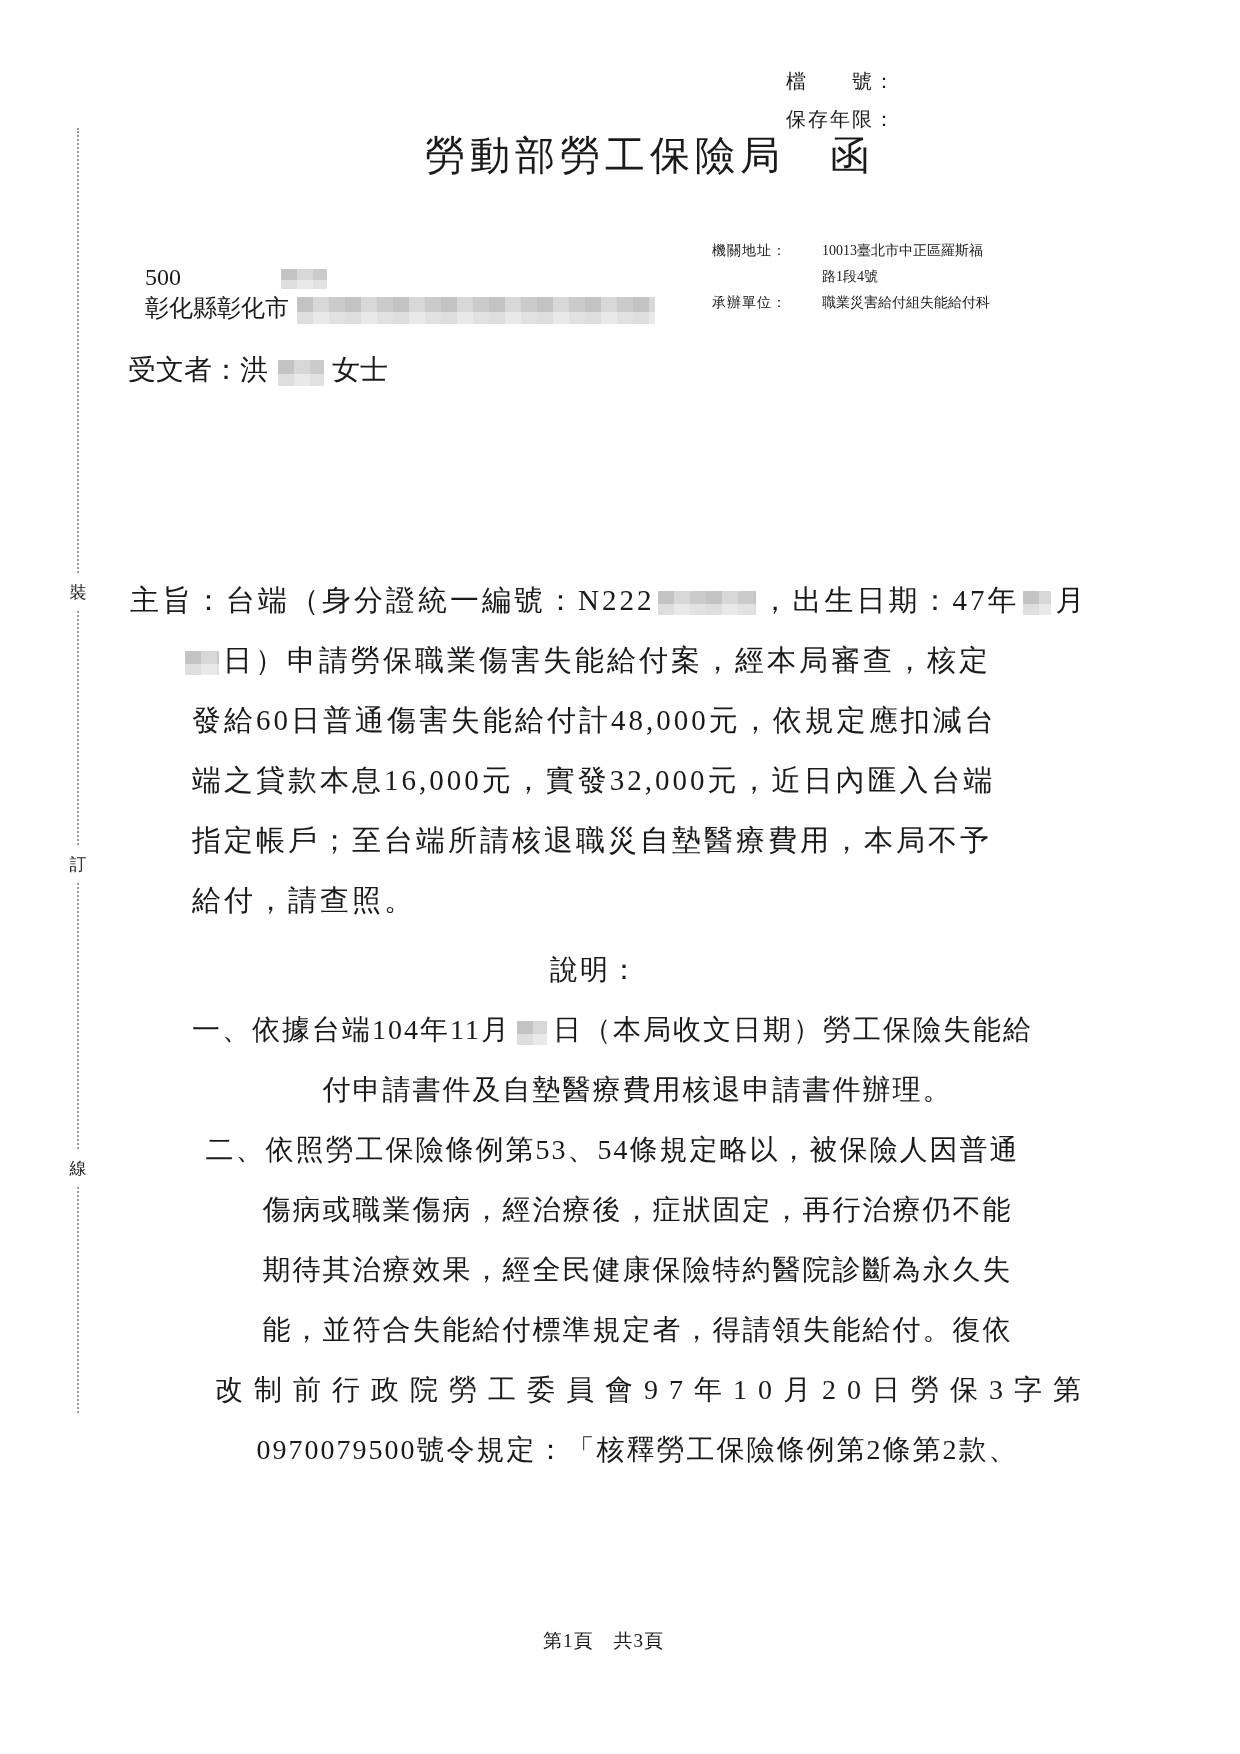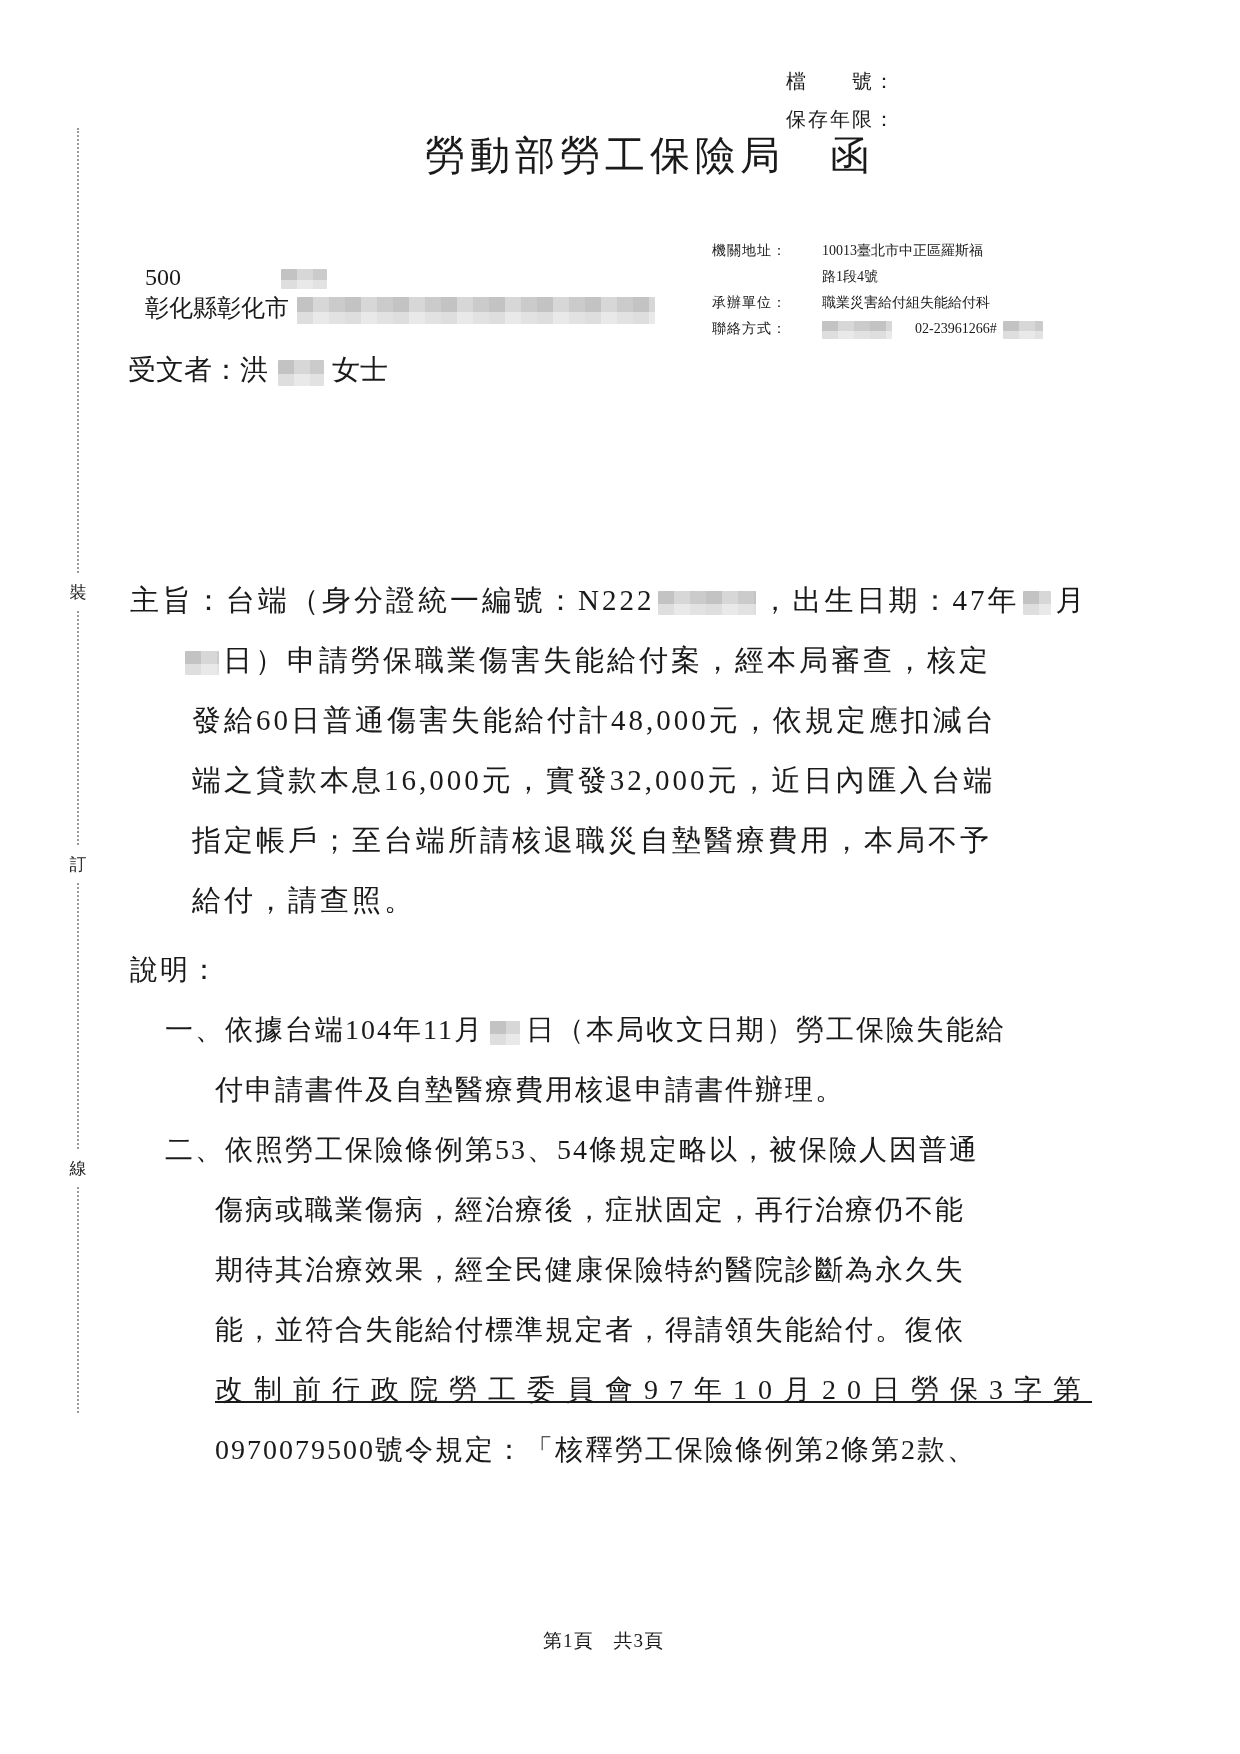--- a/index.html
+++ b/index.html
@@ -43,25 +43,25 @@
   .addressee{position:absolute;left:128px;top:350px;font-size:28px;height:40px;line-height:40px;white-space:nowrap;}
   
   .meta{position:absolute;left:130px;top:410px;font-size:22px;}
   .m-line{height:31px;line-height:31px;white-space:nowrap;}
   
   .subject{position:absolute;left:130px;top:570px;width:930px;font-size:29px;letter-spacing:3px;}
   .s-line{height:60px;line-height:60px;white-space:nowrap;}
   .s-ind{padding-left:62px;}
   .s-ind2{padding-left:55px;}
   
-  .explain{position:absolute;left:130px;top:940px;width:930px;font-size:28px;letter-spacing:2px;}
+  .explain{position:absolute;left:130px;top:940px;width:930px;font-size:28px;letter-spacing:2px;text-align:center;}
   .e-line{height:60px;line-height:60px;white-space:nowrap;}
   .e-item{padding-left:35px;}
   .e-cont{padding-left:85px;}
-  .e-spread{letter-spacing:11px;text-decoration:underline;}
+  .e-spread{letter-spacing:11px;}
   
   .footer{position:absolute;left:543px;top:1628px;font-size:19px;letter-spacing:1px;white-space:nowrap;}
 </style>
 </head>
 <body>
 
 <div class="page">
 
   <div class="bind-line"></div>
   <div class="bind-mark bind-m1">裝</div>
@@ -88,28 +88,20 @@
     <div class="a-row">
       <span class="a-label">機關地址：</span>
       <span class="a-val">
         <span>10013臺北市中正區羅斯福</span>
         <span class="a-val-line2">路1段4號</span>
       </span>
     </div>
     <div class="a-row">
       <span class="a-label">承辦單位：</span>
       <span class="a-val">職業災害給付組失能給付科</span>
-    </div>
-    <div class="a-row">
-      <span class="a-label">聯絡方式：</span>
-      <span class="a-val">
-        <span class="redact" style="width:70px;height:18px;"></span>
-        <span style="display:inline-block;width:16px;"></span>
-        <span>02-23961266#</span><span class="redact" style="width:40px;height:18px;margin-left:6px;"></span>
-      </span>
     </div>
   </div>
 
   <div class="addressee">
     <span>受文者：洪</span><span class="redact" style="width:46px;height:26px;margin:0 8px 0 10px;"></span><span>女士</span>
   </div>
 
 
   <div class="subject">
     <div class="s-line">

